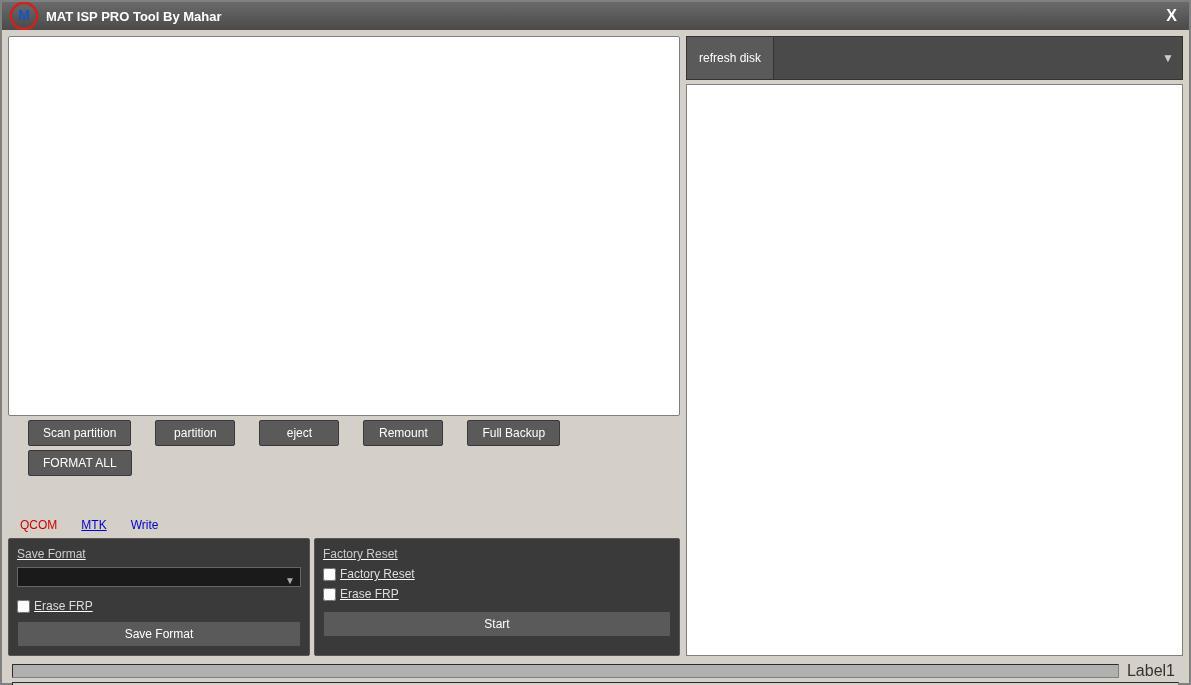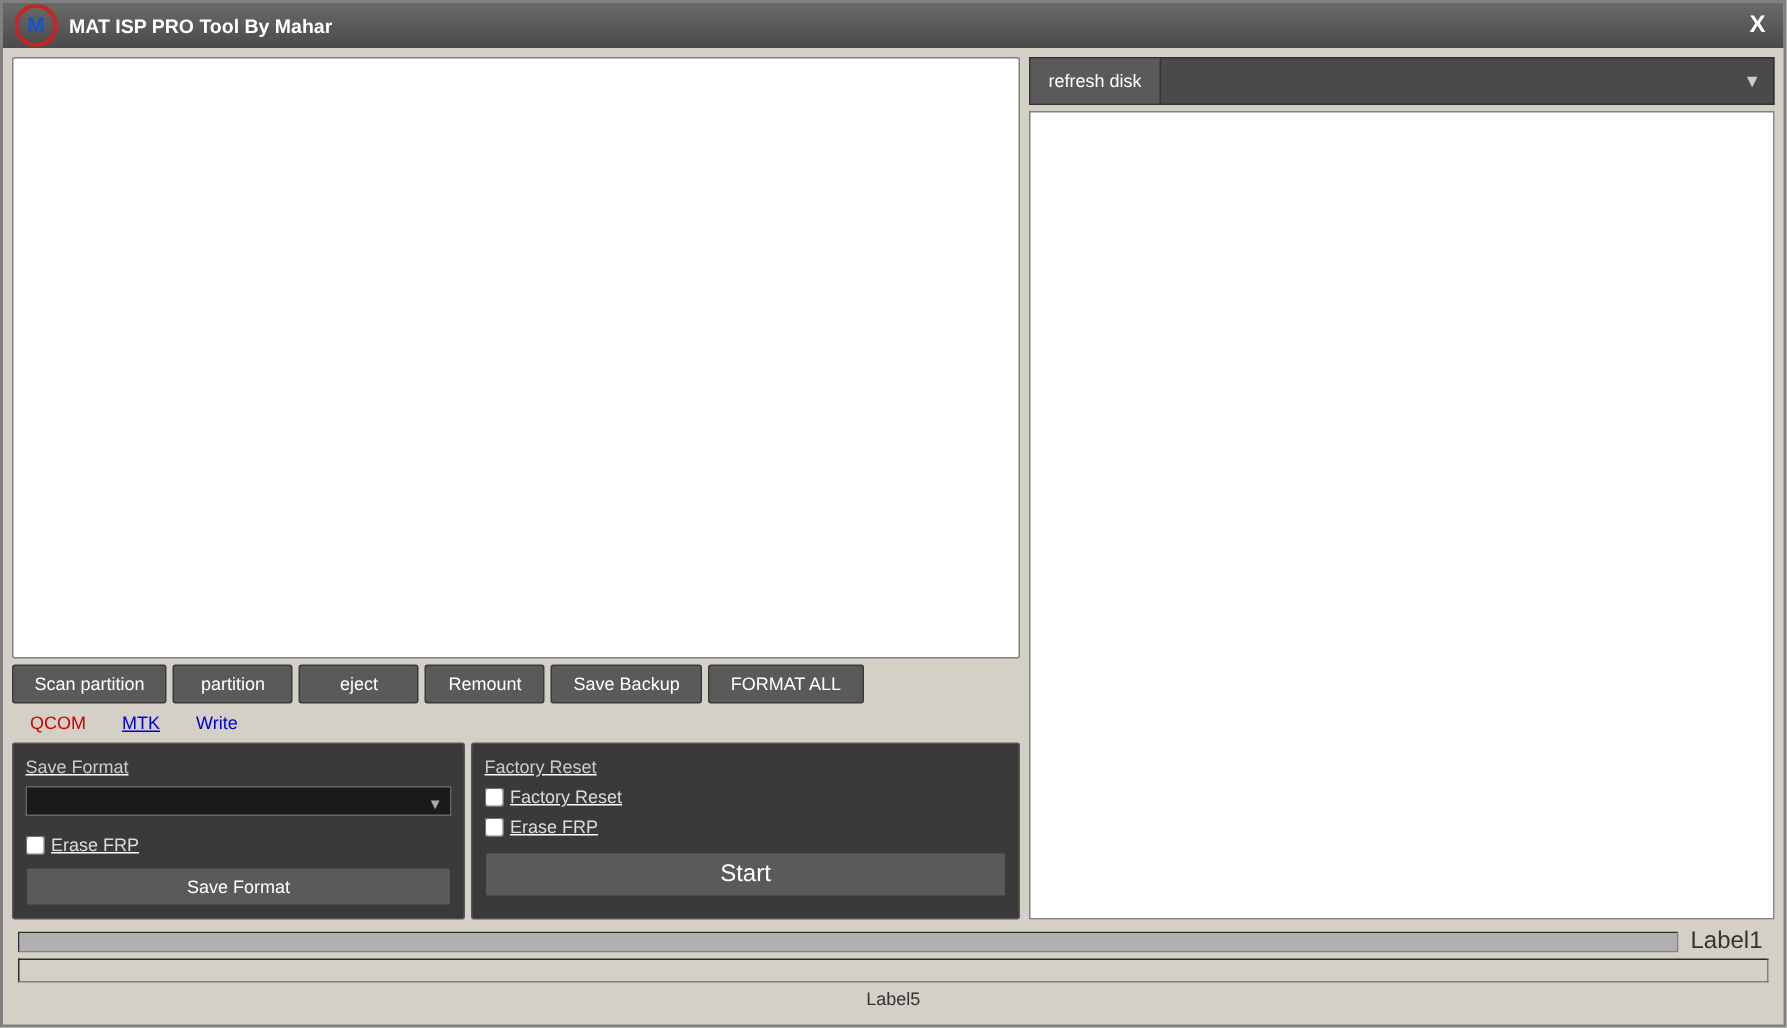--- a/index.html
+++ b/index.html
@@ -85,25 +85,27 @@
     .action-btn {
       background: #5a5a5a;
       color: white;
       border: 1px solid #3a3a3a;
       padding: 5px 14px;
       font-size: 12px;
       cursor: pointer;
       border-radius: 2px;
       min-width: 80px;
       text-align: center;
+      margin-left: 20px;
     }
     .tabs-row {
       display: flex;
       gap: 0;
       align-items: center;
+      margin-top: 36px;
     }
     .tab {
       padding: 2px 12px;
       font-size: 12px;
       cursor: pointer;
       background: transparent;
       border: none;
     }
     .tab.active {
       font-weight: normal;
@@ -180,37 +182,37 @@
       cursor: pointer;
       border-radius: 2px;
       margin-top: 2px;
     }
     .start-btn {
       width: 100%;
       background: #5a5a5a;
       color: white;
       border: 1px solid #3a3a3a;
       padding: 5px;
-      font-size: 16px;
+      font-size: 12px;
       cursor: pointer;
       border-radius: 2px;
       margin-top: 4px;
     }
     .right-panel {
       flex: 1;
       display: flex;
       flex-direction: column;
       gap: 4px;
     }
     .disk-toolbar {
       display: flex;
       align-items: center;
       background: #4a4a4a;
       border: 1px solid #333;
-      height: 32px;
+      height: 44px;
     }
     .refresh-disk-btn {
       background: #5a5a5a;
       color: white;
       border: none;
       border-right: 1px solid #333;
       padding: 4px 12px;
       font-size: 12px;
       cursor: pointer;
       height: 100%;
@@ -300,21 +302,21 @@
 
       <div class="left-panel">
 
         <div class="log-area"></div>
 
         <div class="action-buttons">
           <button class="action-btn">Scan partition</button>
           <button class="action-btn">partition</button>
           <button class="action-btn">eject</button>
           <button class="action-btn">Remount</button>
-          <button class="action-btn">Save Backup</button>
+          <button class="action-btn">Full Backup</button>
           <button class="action-btn">FORMAT ALL</button>
         </div>
 
         <div class="tabs-row">
           <button class="tab qcom-tab">QCOM</button>
           <button class="tab mtk-tab active">MTK</button>
           <button class="tab write-tab">Write</button>
         </div>
 
         <div class="bottom-panels">

